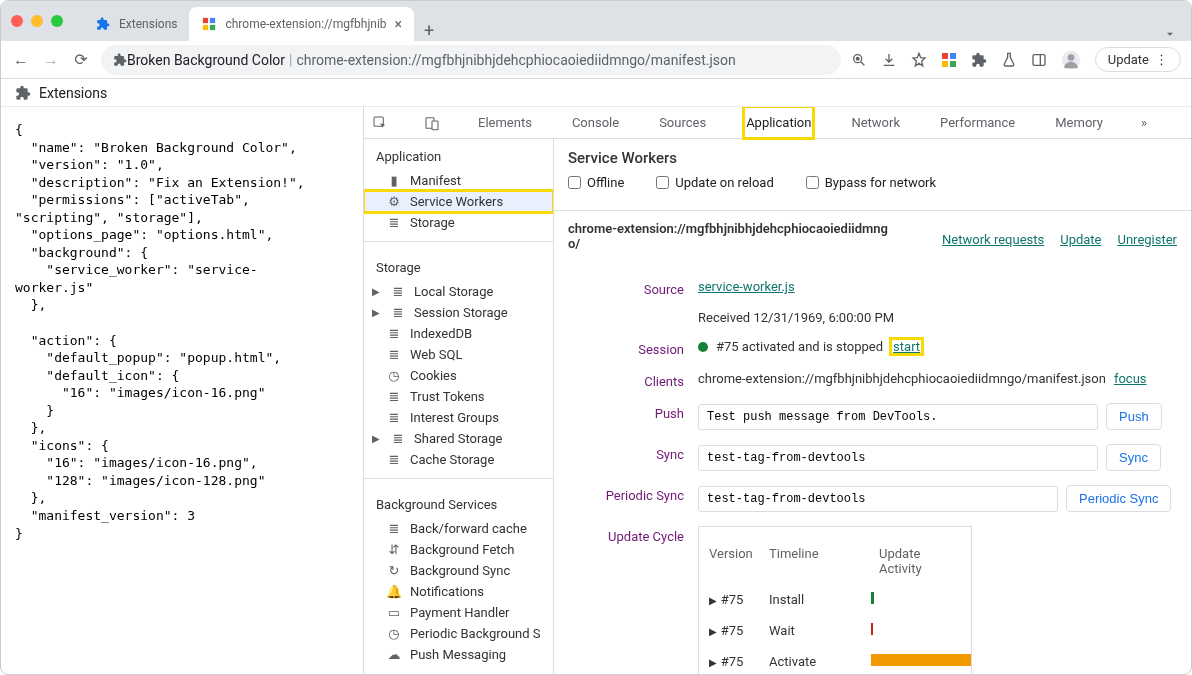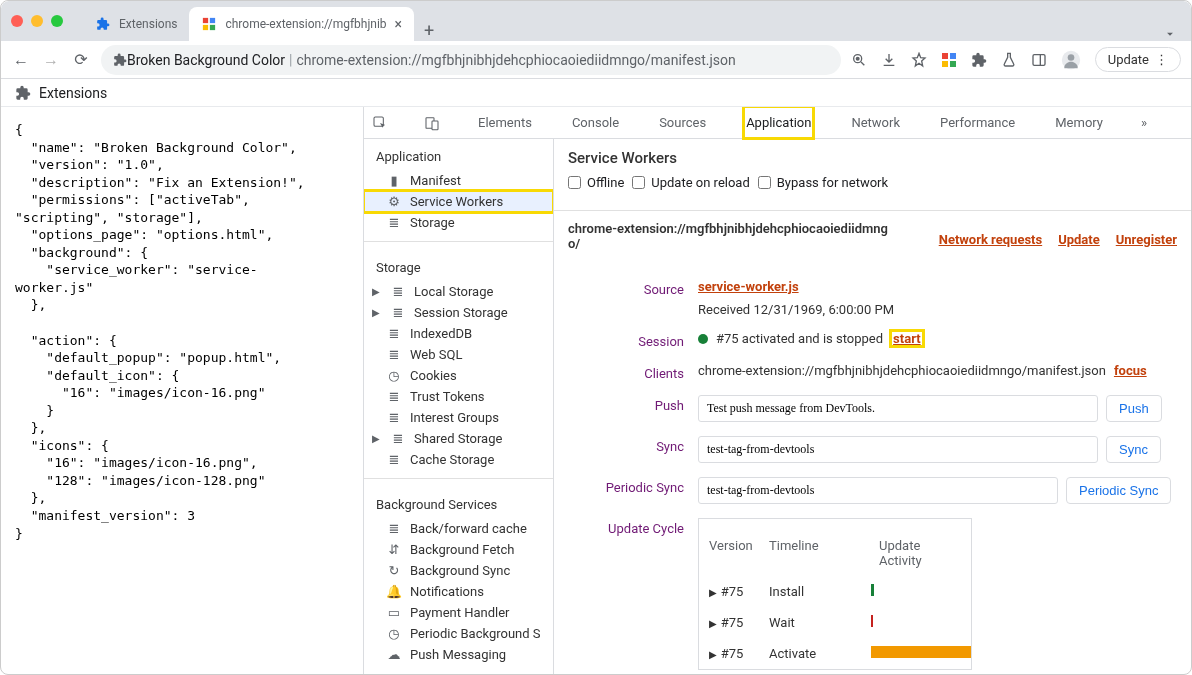--- a/index.html
+++ b/index.html
@@ -53,34 +53,34 @@
 .tree-section-title { padding: 10px 12px 6px 12px; color: #333;}
 .tree-item { display:flex; align-items:center; gap:8px; padding: 3px 10px 3px 22px; cursor:pointer;}
 .tree-item.selected { background:#e8f0fe;}
 .tree-item .caret { width: 10px; margin-left:-14px; color:#5f6368; font-size:10px;}
 .tree-item .ticon { width:16px; text-align:center; color:#5f6368;}
 .tree-sep { height:1px; background:#e0e0e0; margin: 8px 0;}
 
 
 .sw { flex:1; padding: 10px 14px; overflow:auto;}
 .sw h2 { font-size: 15px; font-weight:500; margin-bottom: 8px;}
-.sw-checks { display:flex; gap:8px; align-items:center; color:#202124; margin-bottom: 12px; padding-bottom: 8px;}
+.sw-checks { display:flex; gap:32px; align-items:center; color:#202124; margin-bottom: 12px; padding-bottom: 8px;}
 .sw-checks label{ display:flex; align-items:center; gap:6px;}
 .sw-sep { height:1px; background:#e0e0e0; margin: 0 -14px 10px -14px;}
 
 .origin-row { display:flex; align-items:center; justify-content:space-between; margin-bottom: 28px; gap:20px;}
 .origin { font-weight:600; font-size:13px; word-break:break-all; max-width: 320px;}
 .origin-links { display:flex; gap:16px; font-size:13px; white-space:nowrap; padding-top: 6px;}
-a.link { color:#c2410c; text-decoration: underline; cursor:pointer;font-weight:bold;}
+a.link { color:#0f766e; text-decoration: underline; cursor:pointer;}
 
 .fieldrow { display:flex; margin-bottom: 14px; align-items:flex-start;}
 .fieldrow .label { width:130px; text-align:right; color:#701a75; padding-right: 14px; padding-top:3px;}
 .fieldrow .val { flex:1; display:flex; align-items:center; gap:8px; flex-wrap:wrap;}
 .greendot { width:10px; height:10px; border-radius:50%; background:#178038; display:inline-block;}
-input.txt { border:1px solid #dadce0; border-radius:3px; padding: 5px 8px; font-family:Liberation Serif, serif; font-size:12px; width: 400px;}
+input.txt { border:1px solid #dadce0; border-radius:3px; padding: 5px 8px; font-family:Liberation Mono, monospace; font-size:12px; width: 400px;}
 button.act { border:1px solid #dadce0; background:#fff; color:#1a73e8; border-radius:4px; padding: 5px 12px; cursor:pointer; font-size:13px;}
 
 .update-table { border:1px solid #dadce0; display:inline-block;}
 .update-table .hdr, .update-table .row { display:flex; }
 .update-table .cell { padding: 8px 10px;}
 .update-table .c1{width:60px;} .update-table .c2{width:102px;} .update-table .c3{width:110px;}
 .update-table .hdr { color:#5f6368;margin-top:11px;}
 .update-table .row .c1, .update-table .row .c2 { }
 .update-table .row .caret { font-size:10px; margin-right:4px;}
 .tl-bar { height:12px; display:inline-block;}
@@ -379,21 +379,21 @@
             <a class="link">Network requests</a>
             <a class="link">Update</a>
             <a class="link">Unregister</a>
           </div>
         </div>
 
         <div class="fieldrow">
           <div class="label">Source</div>
           <div class="val" style="display:block;">
             <a class="link">service-worker.js</a>
-            <div style="margin-top:8px;">Received 12/31/1969, 6:00:00 PM</div>
+            <div style="margin-top:16px;">Received 12/31/1969, 6:00:00 PM</div>
           </div>
         </div>
 
         <div class="fieldrow">
           <div class="label">Session</div>
           <div class="val">
             <span class="greendot"></span>
             <span>#75 activated and is stopped</span>
             <a class="link highlight-box" style="padding:0 2px;">start</a>
           </div>

